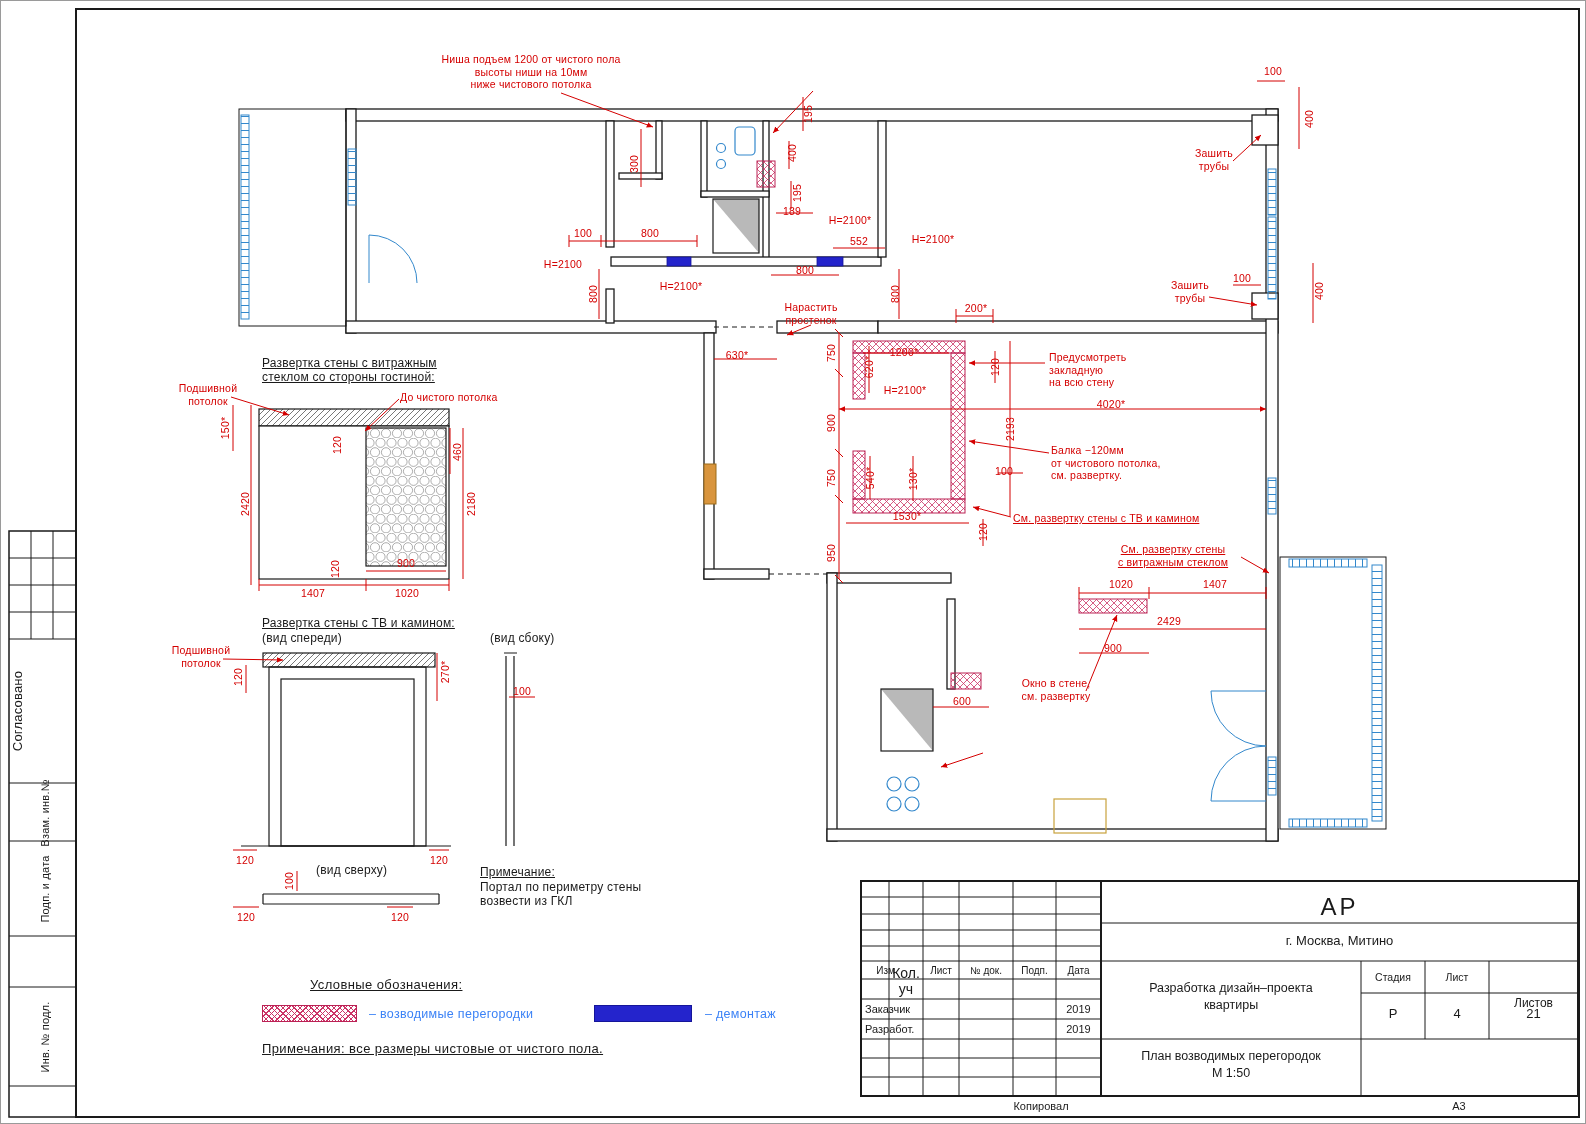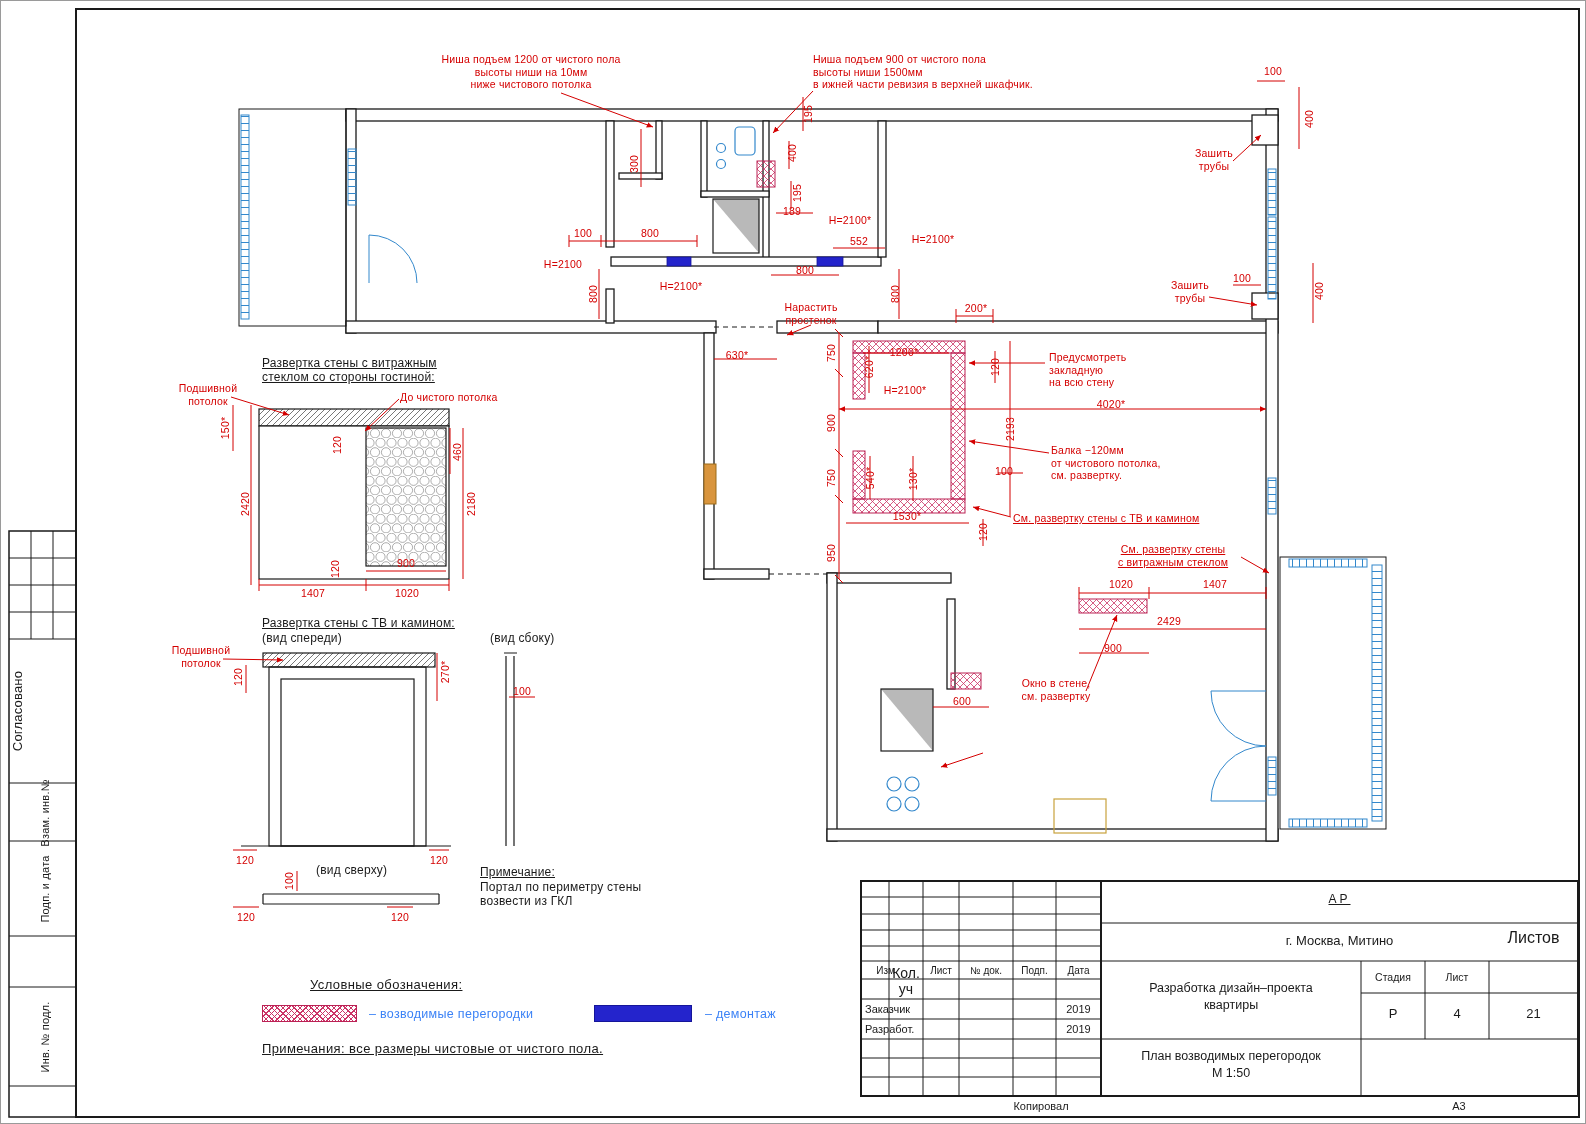--- a/index.html
+++ b/index.html
@@ -9,21 +9,21 @@
   
   .lbl{position:absolute;font:10.5px/1.2 "Liberation Sans",sans-serif;color:#d40000;
        white-space:pre-line;letter-spacing:.2px;}
   .lbl.blk{color:#1a1a1a;}
   .lbl.und{text-decoration:underline;}
   .lbl.ctr{transform:translateX(-50%);text-align:center;}
   .lbl.rot{transform:translate(-50%,-50%) rotate(-90deg);text-align:center;}
   
   .tbt{position:absolute;color:#1a1a1a;font:11px/1.15 "Liberation Sans",sans-serif;text-align:center;}
   .tbt.left{text-align:left;}
-  .big{font-size:12px;letter-spacing:3px;text-decoration:underline;}
+  .big{font-size:24px;letter-spacing:3px;}
   .med{font-size:13px;}
   .md2{font-size:12.5px;}
   
   .lg-title{position:absolute;color:#1a1a1a;font:13px "Liberation Sans",sans-serif;text-decoration:underline;letter-spacing:.4px;}
   .lg-label{position:absolute;color:#3b82f6;font:12.5px "Liberation Sans",sans-serif;letter-spacing:.3px;}
   .swatch-hatch{position:absolute;width:95px;height:17px;border:1px solid #bb2255;box-sizing:border-box;
     background-image:repeating-linear-gradient(45deg,transparent 0 3px,#cc3366 3px 4px),
                      repeating-linear-gradient(135deg,transparent 0 3px,#cc3366 3px 4px);}
   .swatch-blue{position:absolute;width:98px;height:17px;background:#2424cc;border:1px solid #151599;box-sizing:border-box;}
 </style>
@@ -194,23 +194,20 @@
       <path d="M230,396 L288,414" marker-end="url(#arr)"></path>
       <path d="M398,398 L364,430" marker-end="url(#arr)"></path>
       <path d="M222,658 L282,659" marker-end="url(#arr)"></path>
     </g>
   </svg>
 
   <div style="position:absolute;left:0;top:0;width:1586px;height:1124px;">
       <div class="lbl ctr" style="left: 530px; top: 52px;">Ниша подъем 1200 от чистого пола
 высоты ниши на 10мм
 ниже чистового потолка</div>
-      <div class="lbl" style="left: 812px; top: 52px;">Ниша подъем 900 от чистого пола
-высоты ниши 1500мм
-в ижней части ревизия в верхней шкафчик.</div>
       <div class="lbl ctr" style="left: 1272px; top: 64px;">100</div>
       <div class="lbl rot" style="left: 1308px; top: 118px;">400</div>
       <div class="lbl ctr" style="left: 1213px; top: 146px;">Зашить
 трубы</div>
       <div class="lbl rot" style="left: 807px; top: 113px;">195</div>
       <div class="lbl rot" style="left: 791px; top: 152px;">400</div>
       <div class="lbl rot" style="left: 796px; top: 192px;">195</div>
       <div class="lbl rot" style="left: 633px; top: 163px;">300</div>
       <div class="lbl ctr" style="left: 582px; top: 226px;">100</div>
       <div class="lbl ctr" style="left: 649px; top: 226px;">800</div>
@@ -322,21 +319,21 @@
     <div class="tbt left" style="left:864px;top:1002px;width:90px;">Заказчик</div>
     <div class="tbt" style="left:1055px;top:1002px;width:45px;">2019</div>
     <div class="tbt left" style="left:864px;top:1022px;width:90px;">Разработ.</div>
     <div class="tbt" style="left:1055px;top:1022px;width:45px;">2019</div>
 
     <div class="tbt md2" style="left:1100px;top:980px;width:260px;">Разработка дизайн–проекта</div>
     <div class="tbt md2" style="left:1100px;top:997px;width:260px;">квартиры</div>
 
     <div class="tbt" style="left:1360px;top:970px;width:64px;font-size:10.5px;">Стадия</div>
     <div class="tbt" style="left:1424px;top:970px;width:64px;font-size:10.5px;">Лист</div>
-    <div class="tbt" style="left:1488px;top:928px;width:89px;font-size:16px;">Листов</div>
+    <div class="tbt" style="left:1488px;top:996px;width:89px;font-size:12px;">Листов</div>
     <div class="tbt med" style="left:1360px;top:1006px;width:64px;">Р</div>
     <div class="tbt med" style="left:1424px;top:1006px;width:64px;">4</div>
     <div class="tbt med" style="left:1488px;top:1006px;width:89px;">21</div>
 
     <div class="tbt md2" style="left:1100px;top:1048px;width:260px;">План возводимых перегородок</div>
     <div class="tbt md2" style="left:1100px;top:1065px;width:260px;">М 1:50</div>
 
     <div class="tbt" style="left:990px;top:1099px;width:100px;">Копировал</div>
     <div class="tbt" style="left:1438px;top:1099px;width:40px;">А3</div>
   </div>

